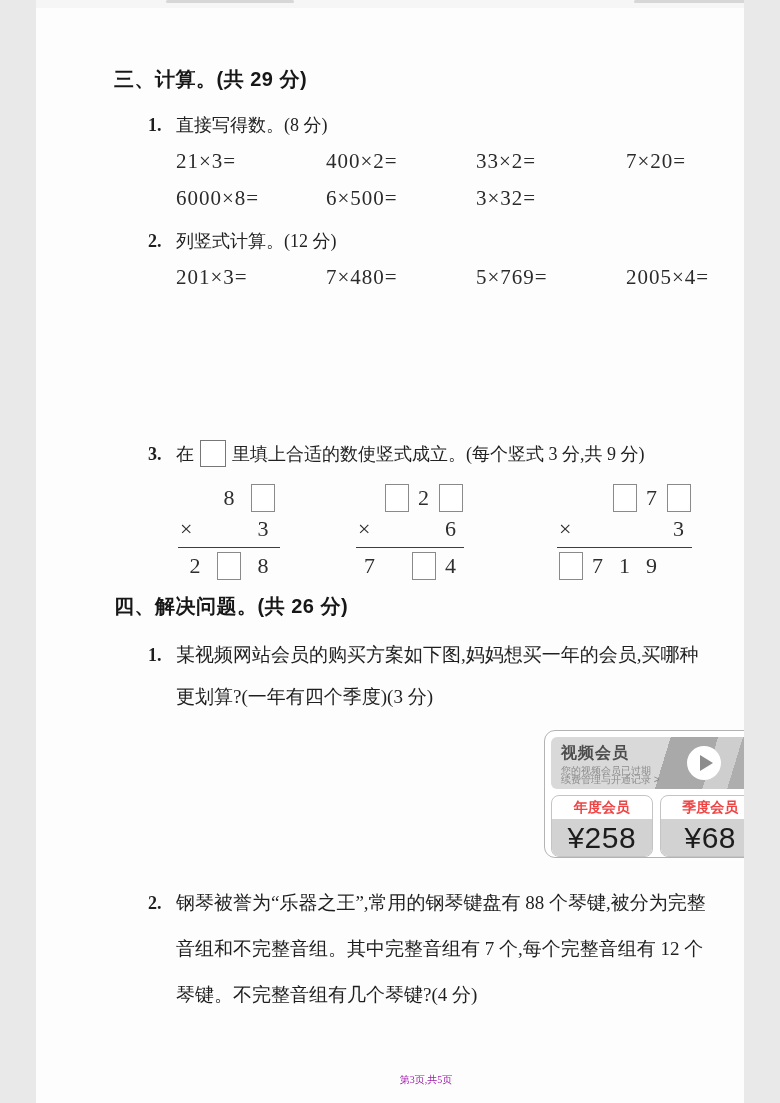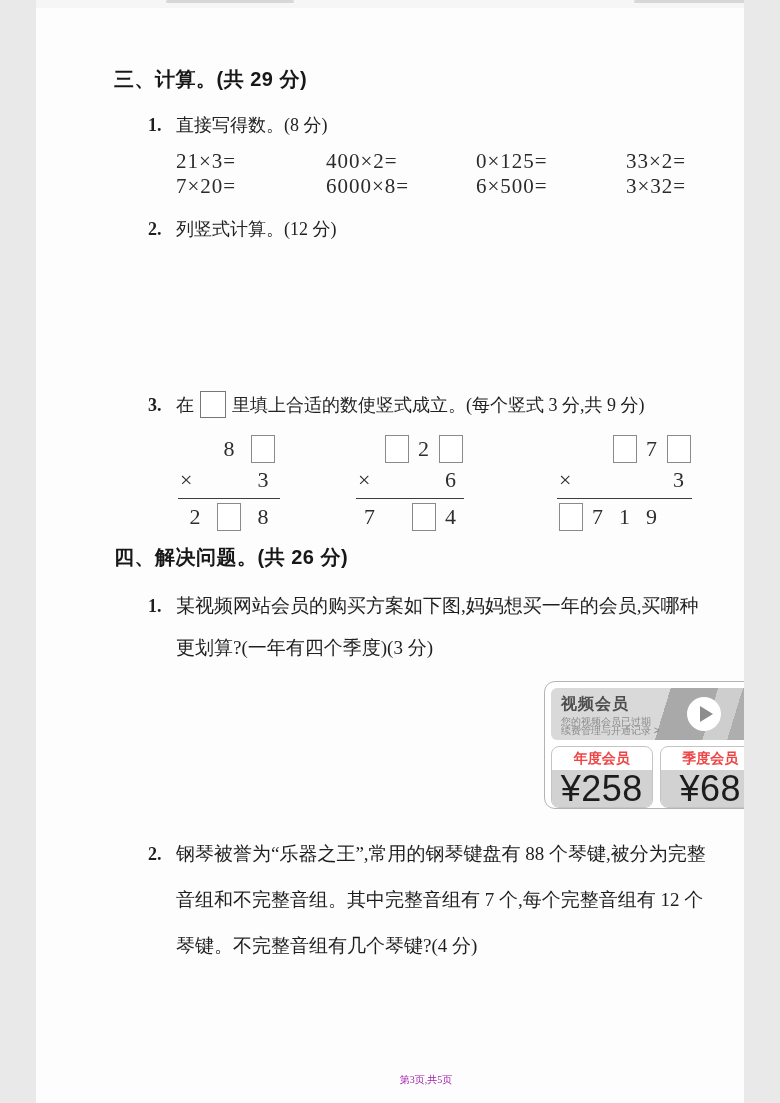--- a/index.html
+++ b/index.html
@@ -24,21 +24,21 @@
   .sec-title.first { margin-top:66px; }
   .sec-title.fourth { margin-top:12px; }
 
   .item { display:flex; margin-left:34px; margin-top:20px; align-items:baseline; }
   .item-num { font-weight:700; font-size:18px; width:28px; flex:none; }
   .item-title { font-size:18px; color:#222; }
 
   .math { font-size:21px; color:#2b2b2b; letter-spacing:1px; white-space:nowrap; }
   .probgrid {
     margin-left:62px; margin-top:12px;
-    display:grid; grid-template-columns:repeat(4,150px); row-gap:0;
+    display:grid; grid-template-columns:repeat(4,150px); row-gap:12px;
   }
 
   .workspace { height:150px; }
 
   .inline-box {
     display:inline-block; width:26px; height:27px; border:1.3px solid #777;
     background:#fff; vertical-align:-7px; margin:0 6px;
   }
 
   
@@ -88,21 +88,21 @@
   }
   .plans { display:flex; gap:7px; margin-top:6px; }
   .plan {
     flex:1; border:1px solid #c4c4c4; border-radius:8px; overflow:hidden; background:#fff;
   }
   .plan-label {
     text-align:center; font-size:14px; font-weight:700; color:#ef4444;
     padding:3px 0 2px;
   }
   .plan-price {
-    background:#d2d2d2; text-align:center; font-size:36px; line-height:37px;
+    background:#d2d2d2; text-align:center; font-size:30px; line-height:37px;
     color:#1c1c1c; letter-spacing:.5px;
   }
 
   .footer {
     position:absolute; bottom:16px; left:0; width:780px; text-align:center;
     font-size:10px; color:#a21caf;
   }
 </style>
 </head>
 <body>
@@ -118,33 +118,38 @@
     <div class="sec-title first">三、计算。(共 29 分)</div>
 
     <div class="item">
       <span class="item-num">1.</span>
       <span class="item-title">直接写得数。(8 分)</span>
     </div>
 
     <div class="probgrid">
       <span class="math">21×3=</span>
       <span class="math">400×2=</span>
-      <span class="math">0×125=</span>
       <span class="math">33×2=</span>
       <span class="math">7×20=</span>
       <span class="math">6000×8=</span>
       <span class="math">6×500=</span>
       <span class="math">3×32=</span>
     </div>
 
     <div class="item" style="margin-top:18px;">
       <span class="item-num">2.</span>
       <span class="item-title">列竖式计算。(12 分)</span>
     </div>
 
+    <div class="probgrid">
+      <span class="math">201×3=</span>
+      <span class="math">7×480=</span>
+      <span class="math">5×769=</span>
+      <span class="math">2005×4=</span>
+    </div>
 
     <div class="workspace"></div>
 
     <div class="item" style="margin-top:0;">
       <span class="item-num">3.</span>
       <span class="item-title"><span>在</span><span class="inline-box"></span><span>里填上合适的数使竖式成立。(每个竖式 3 分,共 9 分)</span></span>
     </div>
 
     <div class="vprobs">
 

